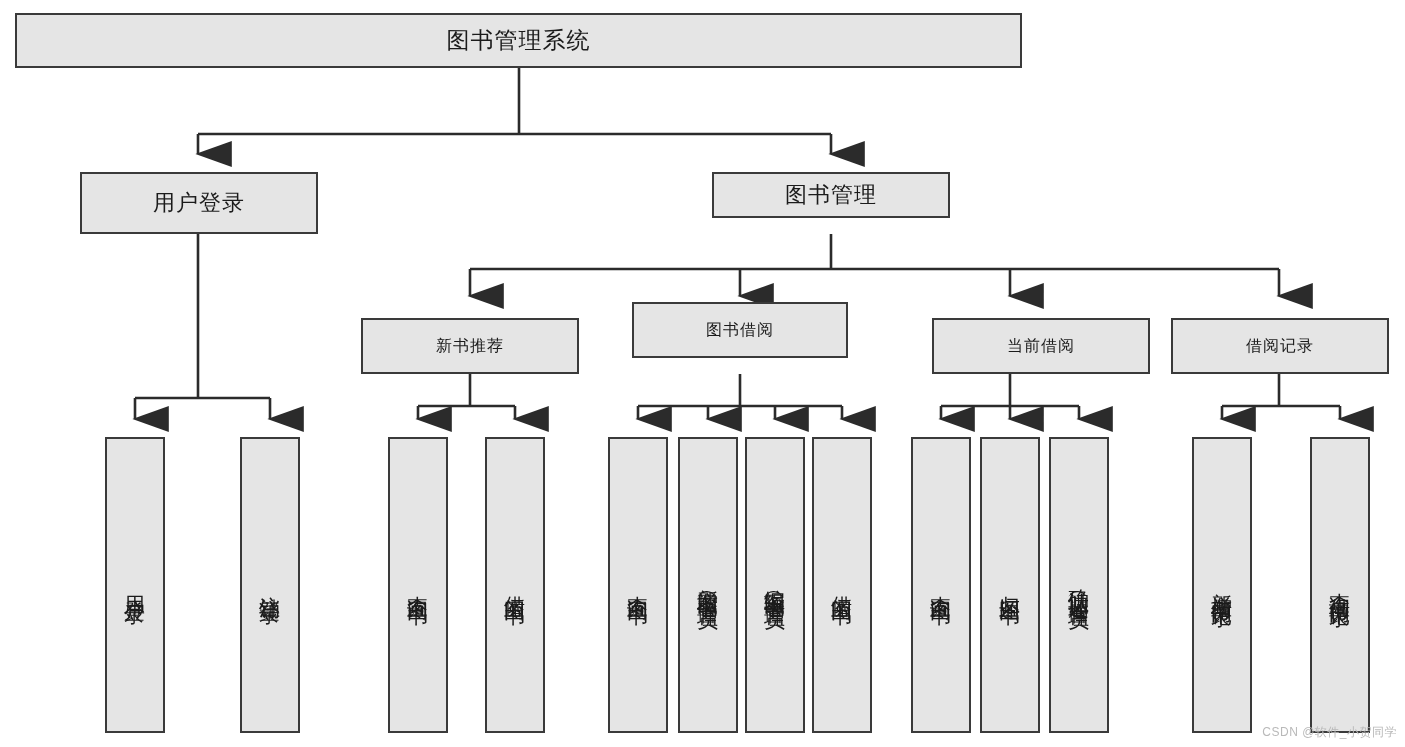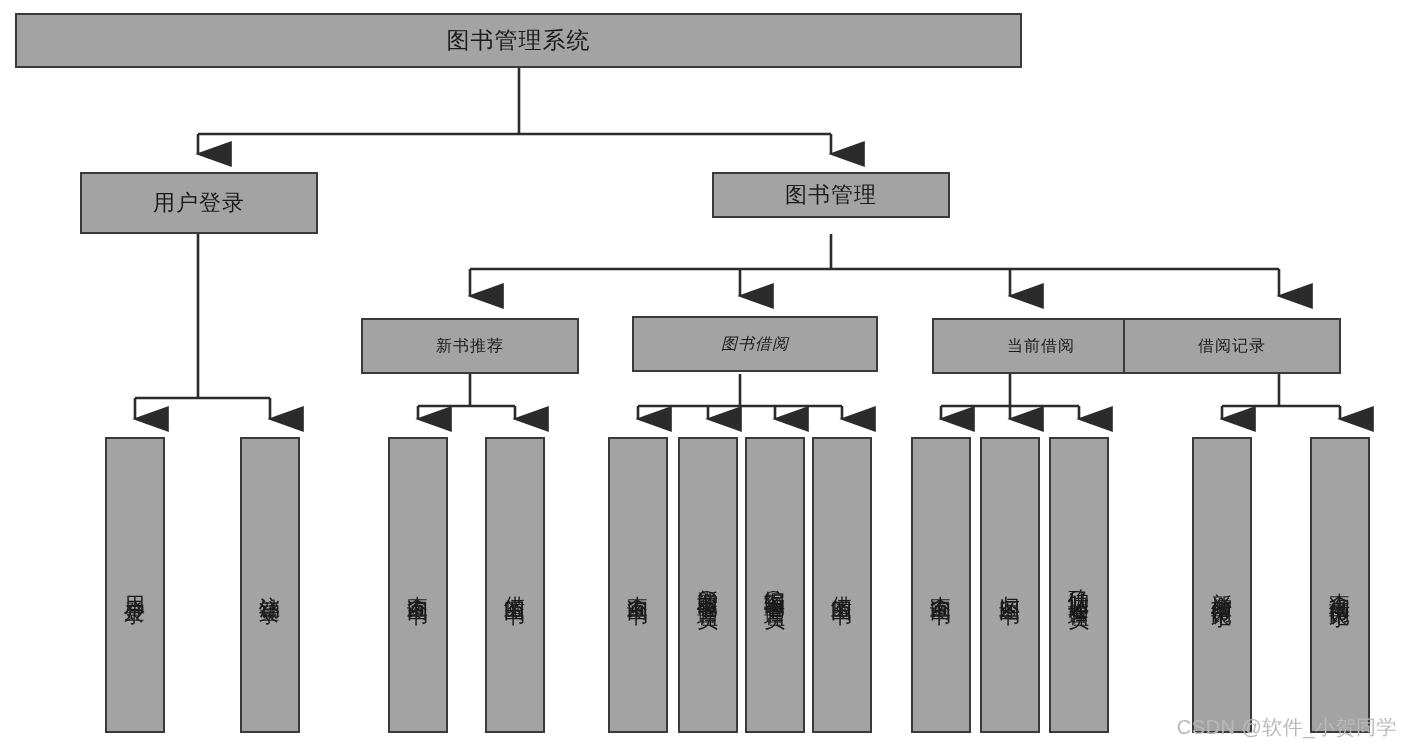--- a/index.html
+++ b/index.html
@@ -21,21 +21,21 @@
     position: absolute;
     left: 0;
     top: 0;
     width: 1405px;
     height: 747px;
     pointer-events: none;
   }
   .node {
     position: absolute;
     box-sizing: border-box;
-    background: #a3a3a3;
+    background: #e5e5e5;
     border: 2.5px solid #3a3a3a;
     display: flex;
     align-items: center;
     justify-content: center;
     color: #1b1b1b;
   }
   .node.root {
     font-size: 23px;
   }
   .node.lvl1 {
@@ -59,21 +59,21 @@
     text-align: center;
   }
   .node .htext {
     white-space: nowrap;
     letter-spacing: 1px;
   }
   .watermark {
     position: absolute;
     right: 8px;
     bottom: 6px;
-    font-size: 20px;
+    font-size: 12px;
     color: #b9b9b9;
     letter-spacing: 0.5px;
     white-space: nowrap;
   }
 </style>
 </head>
 <body>
 
 <div id="canvas">
 
@@ -137,29 +137,29 @@
   </div>
 
   <div class="node lvl1" style="left:712px; top:172px; width:238px; height:46px;">
     <span class="htext">图书管理</span>
   </div>
 
   <div class="node lvl2" style="left:361px; top:318px; width:218px; height:56px;">
     <span class="htext">新书推荐</span>
   </div>
 
-  <div class="node lvl2" style="left:632px; top:316px; width:246px; height:56px;font-style:italic;">
+  <div class="node lvl2" style="left:632px; top:302px; width:216px; height:56px;">
     <span class="htext">图书借阅</span>
   </div>
 
   <div class="node lvl2" style="left:932px; top:318px; width:218px; height:56px;">
     <span class="htext">当前借阅</span>
   </div>
 
-  <div class="node lvl2" style="left:1123px; top:318px; width:218px; height:56px;">
+  <div class="node lvl2" style="left:1171px; top:318px; width:218px; height:56px;">
     <span class="htext">借阅记录</span>
   </div>
 
   <div class="node leaf" style="left:105px; top:437px; width:60px; height:296px;">
     <span class="vtext">用户登录</span>
   </div>
   <div class="node leaf" style="left:240px; top:437px; width:60px; height:296px;">
     <span class="vtext">注销登录</span>
   </div>
 

